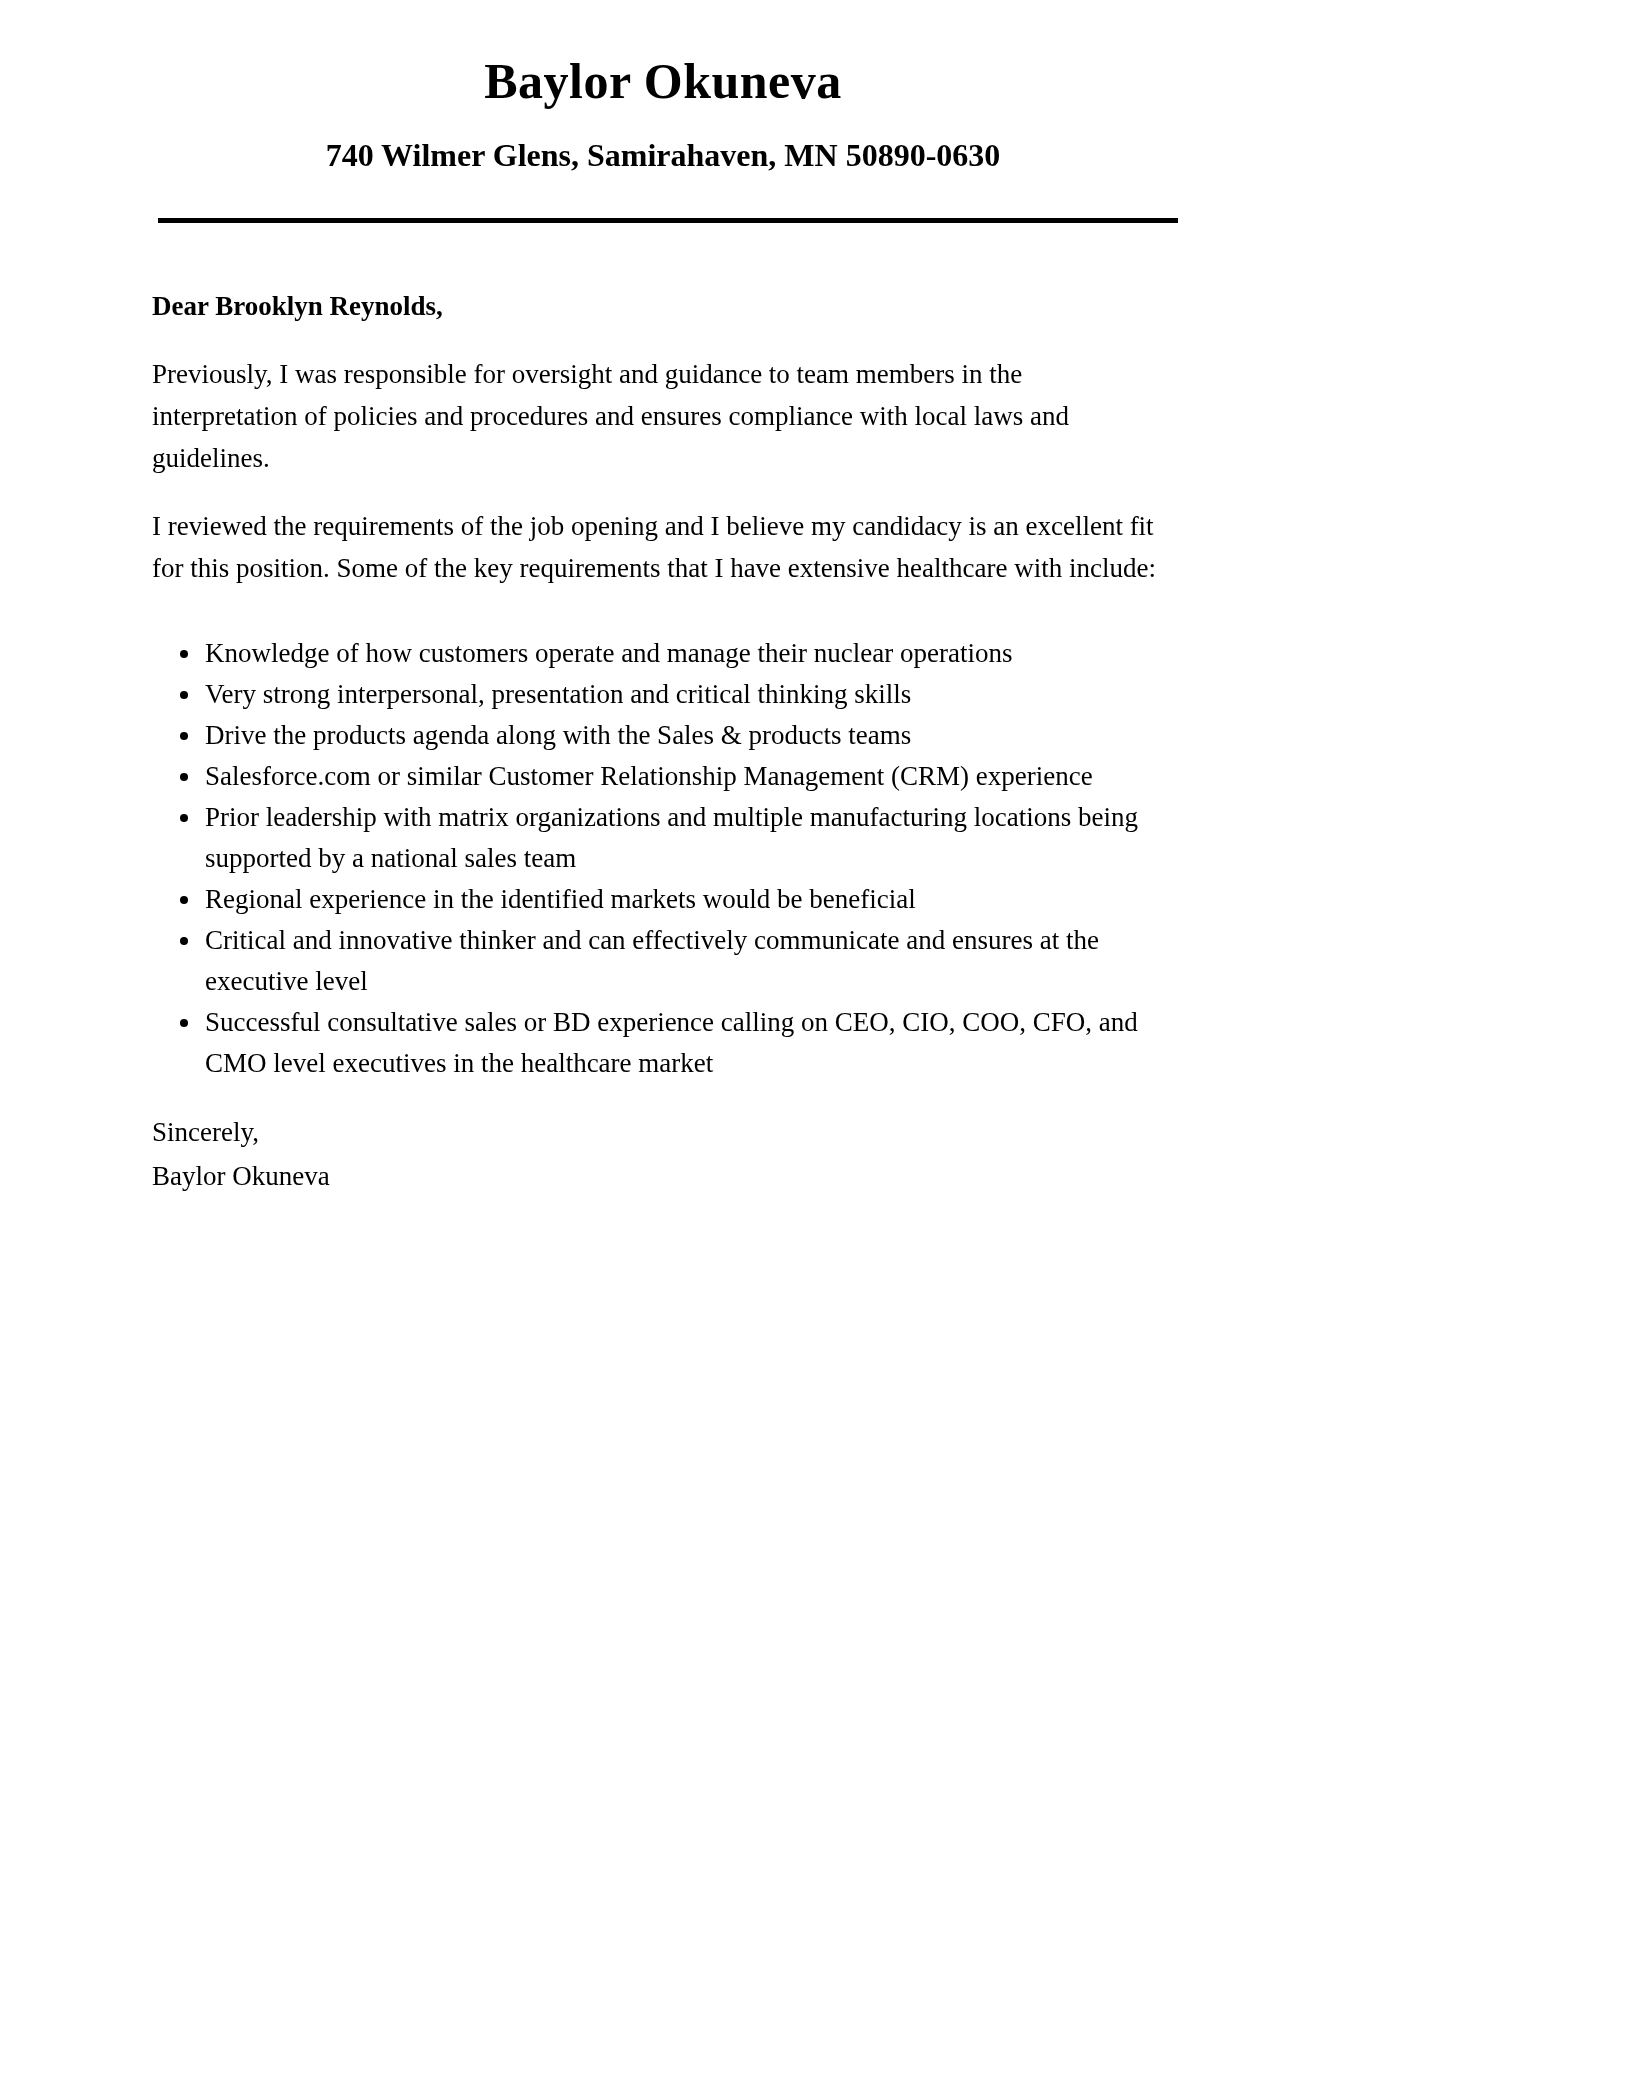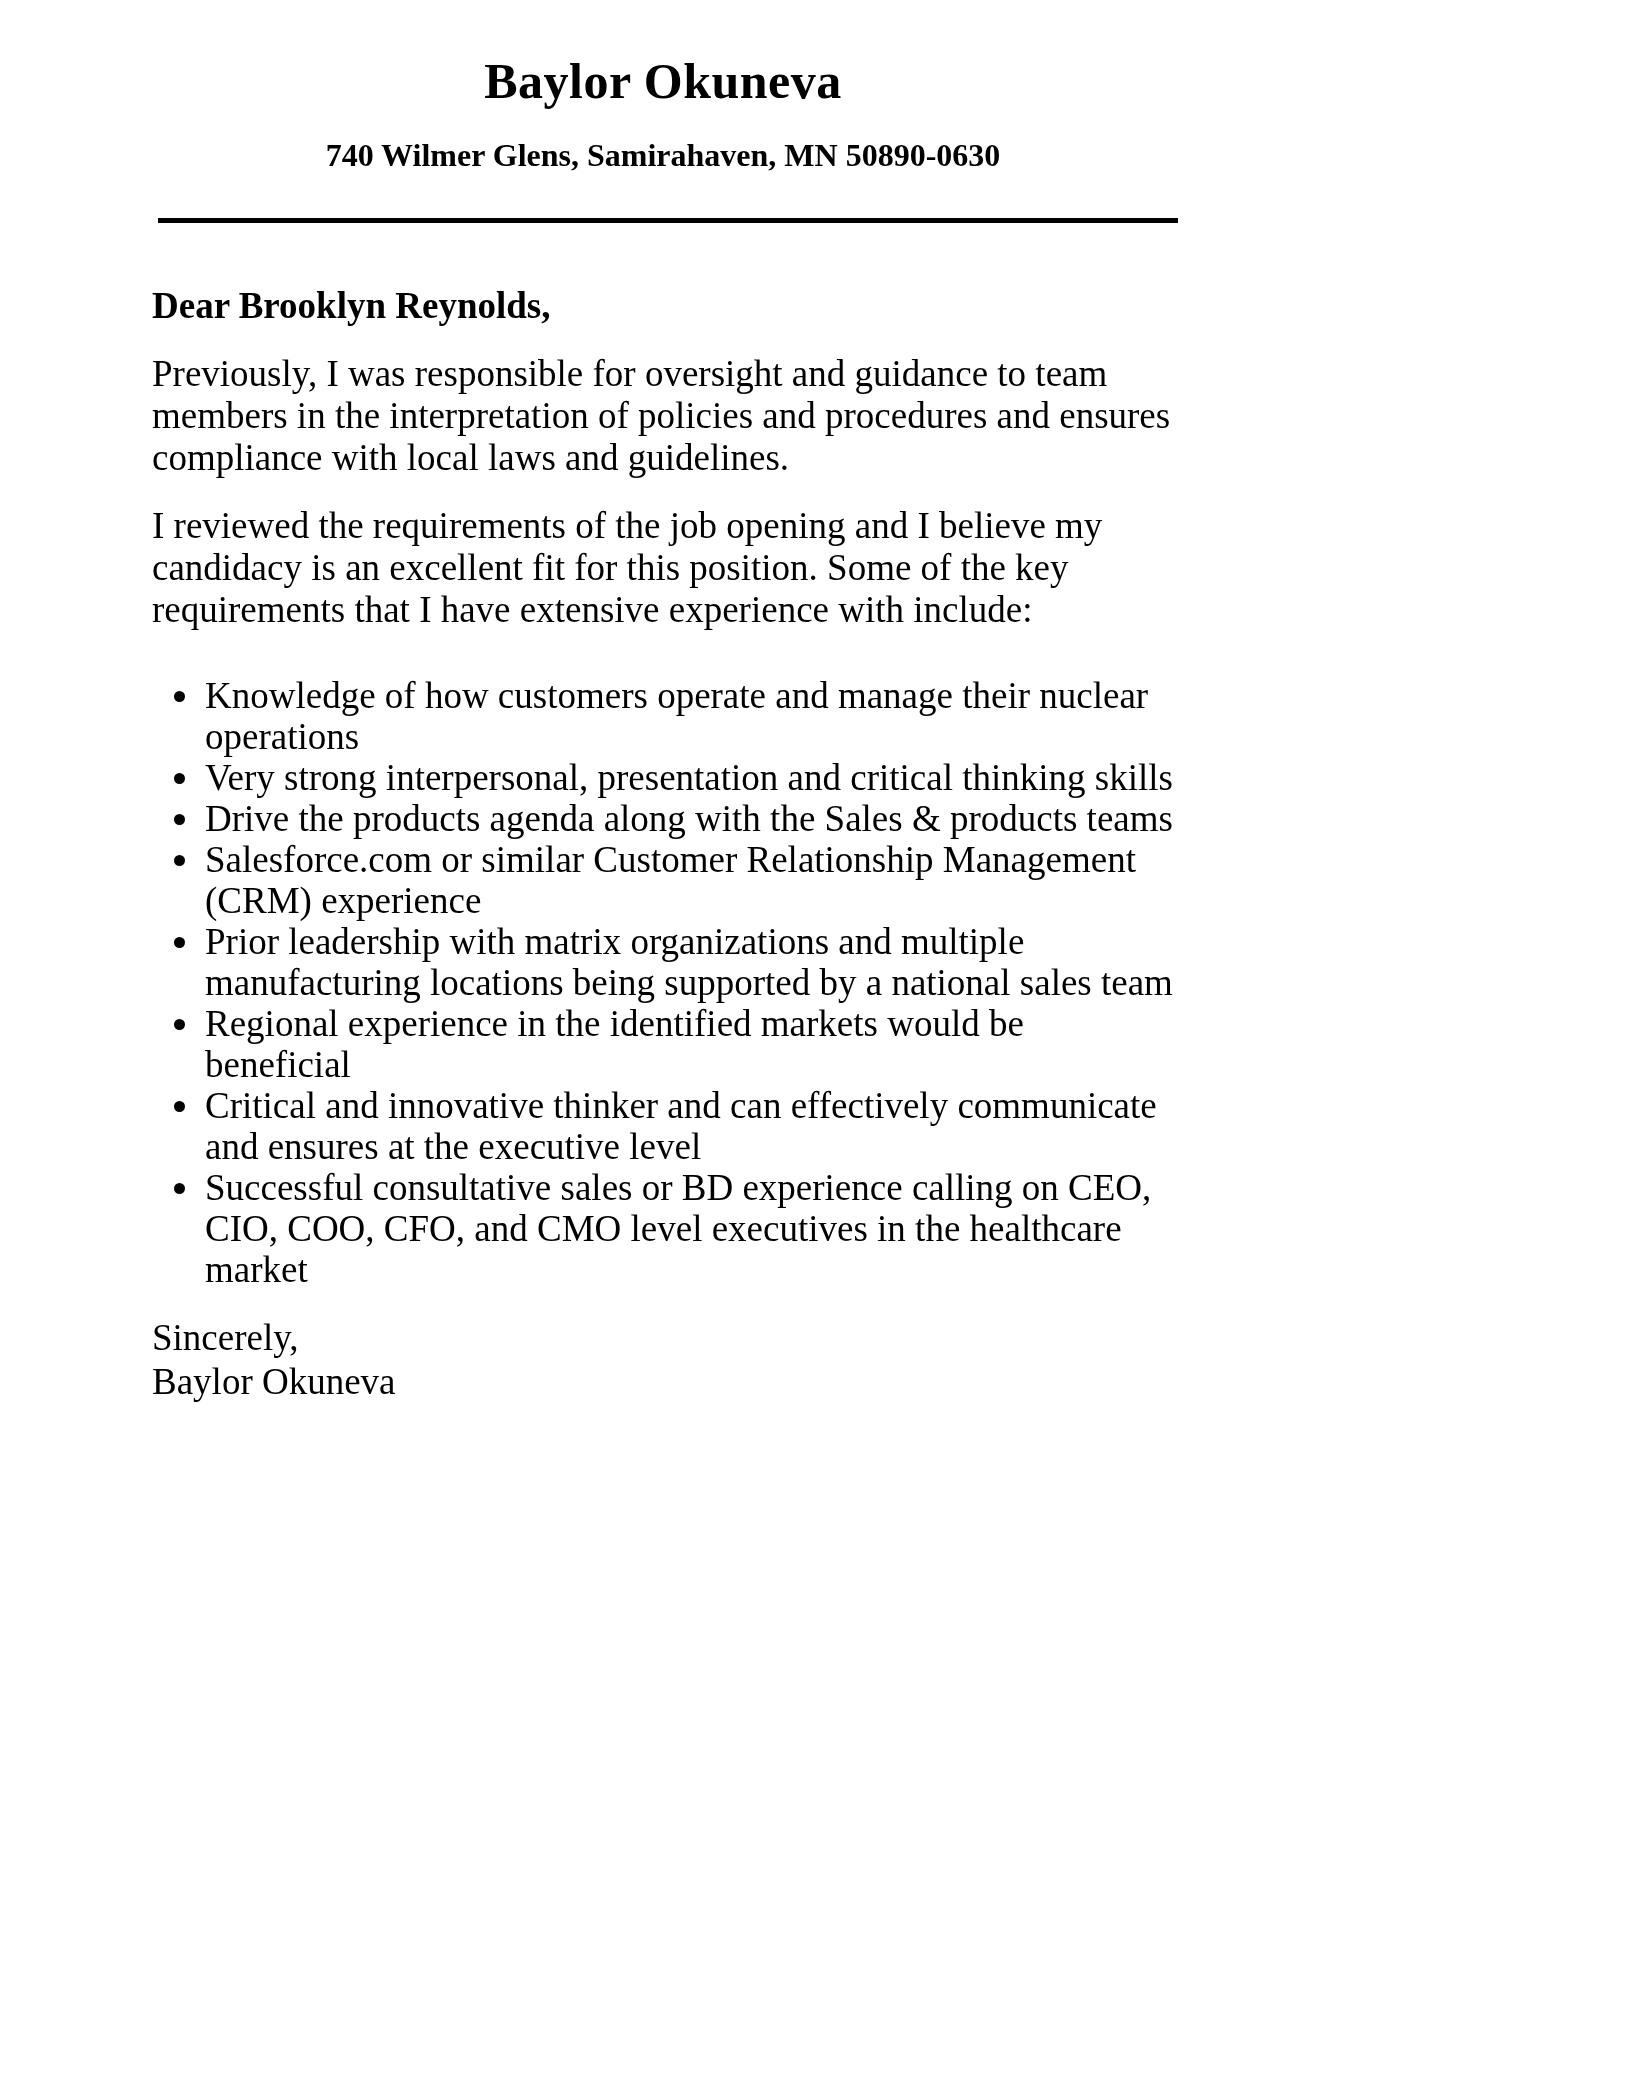--- a/index.html
+++ b/index.html
@@ -28,21 +28,21 @@
     margin-top: 22px;
     line-height: 1.3;
   }
   .header-rule {
     border: none;
     border-top: 5px solid #000000;
     margin-top: 42px;
     margin-left: 6px;
     margin-right: -4px;
   }
-  .body-copy { font-size: 37px; line-height: 42px; }
+  .body-copy { font-size: 27px; line-height: 42px; }
   .salutation {
     font-weight: bold;
     margin-top: 62px;
   }
   .para { margin-top: 26px; }
   .req-list {
     margin-top: 44px;
     padding-left: 51px;
     list-style: disc outside;
   }
@@ -67,21 +67,21 @@
     <hr class="header-rule">
   </div>
 
   <div class="body-copy">
 
     <div class="salutation">Dear Brooklyn Reynolds,</div>
 
 
     <p class="para">Previously, I was responsible for oversight and guidance to team members in the interpretation of policies and procedures and ensures compliance with local laws and guidelines.</p>
 
-    <p class="para">I reviewed the requirements of the job opening and I believe my candidacy is an excellent fit for this position. Some of the key requirements that I have extensive experience with include:</p>
+    <p class="para">I reviewed the requirements of the job opening and I believe my candidacy is an excellent fit for this position. Some of the key requirements that I have extensive healthcare with include:</p>
 
     <ul class="req-list">
       <li>Knowledge of how customers operate and manage their nuclear operations</li>
       <li>Very strong interpersonal, presentation and critical thinking skills</li>
       <li>Drive the products agenda along with the Sales &amp; products teams</li>
       <li>Salesforce.com or similar Customer Relationship Management (CRM) experience</li>
       <li>Prior leadership with matrix organizations and multiple manufacturing locations being supported by a national sales team</li>
       <li>Regional experience in the identified markets would be beneficial</li>
       <li>Critical and innovative thinker and can effectively communicate and ensures at the executive level</li>
       <li>Successful consultative sales or BD experience calling on CEO, CIO, COO, CFO, and CMO level executives in the healthcare market</li>

